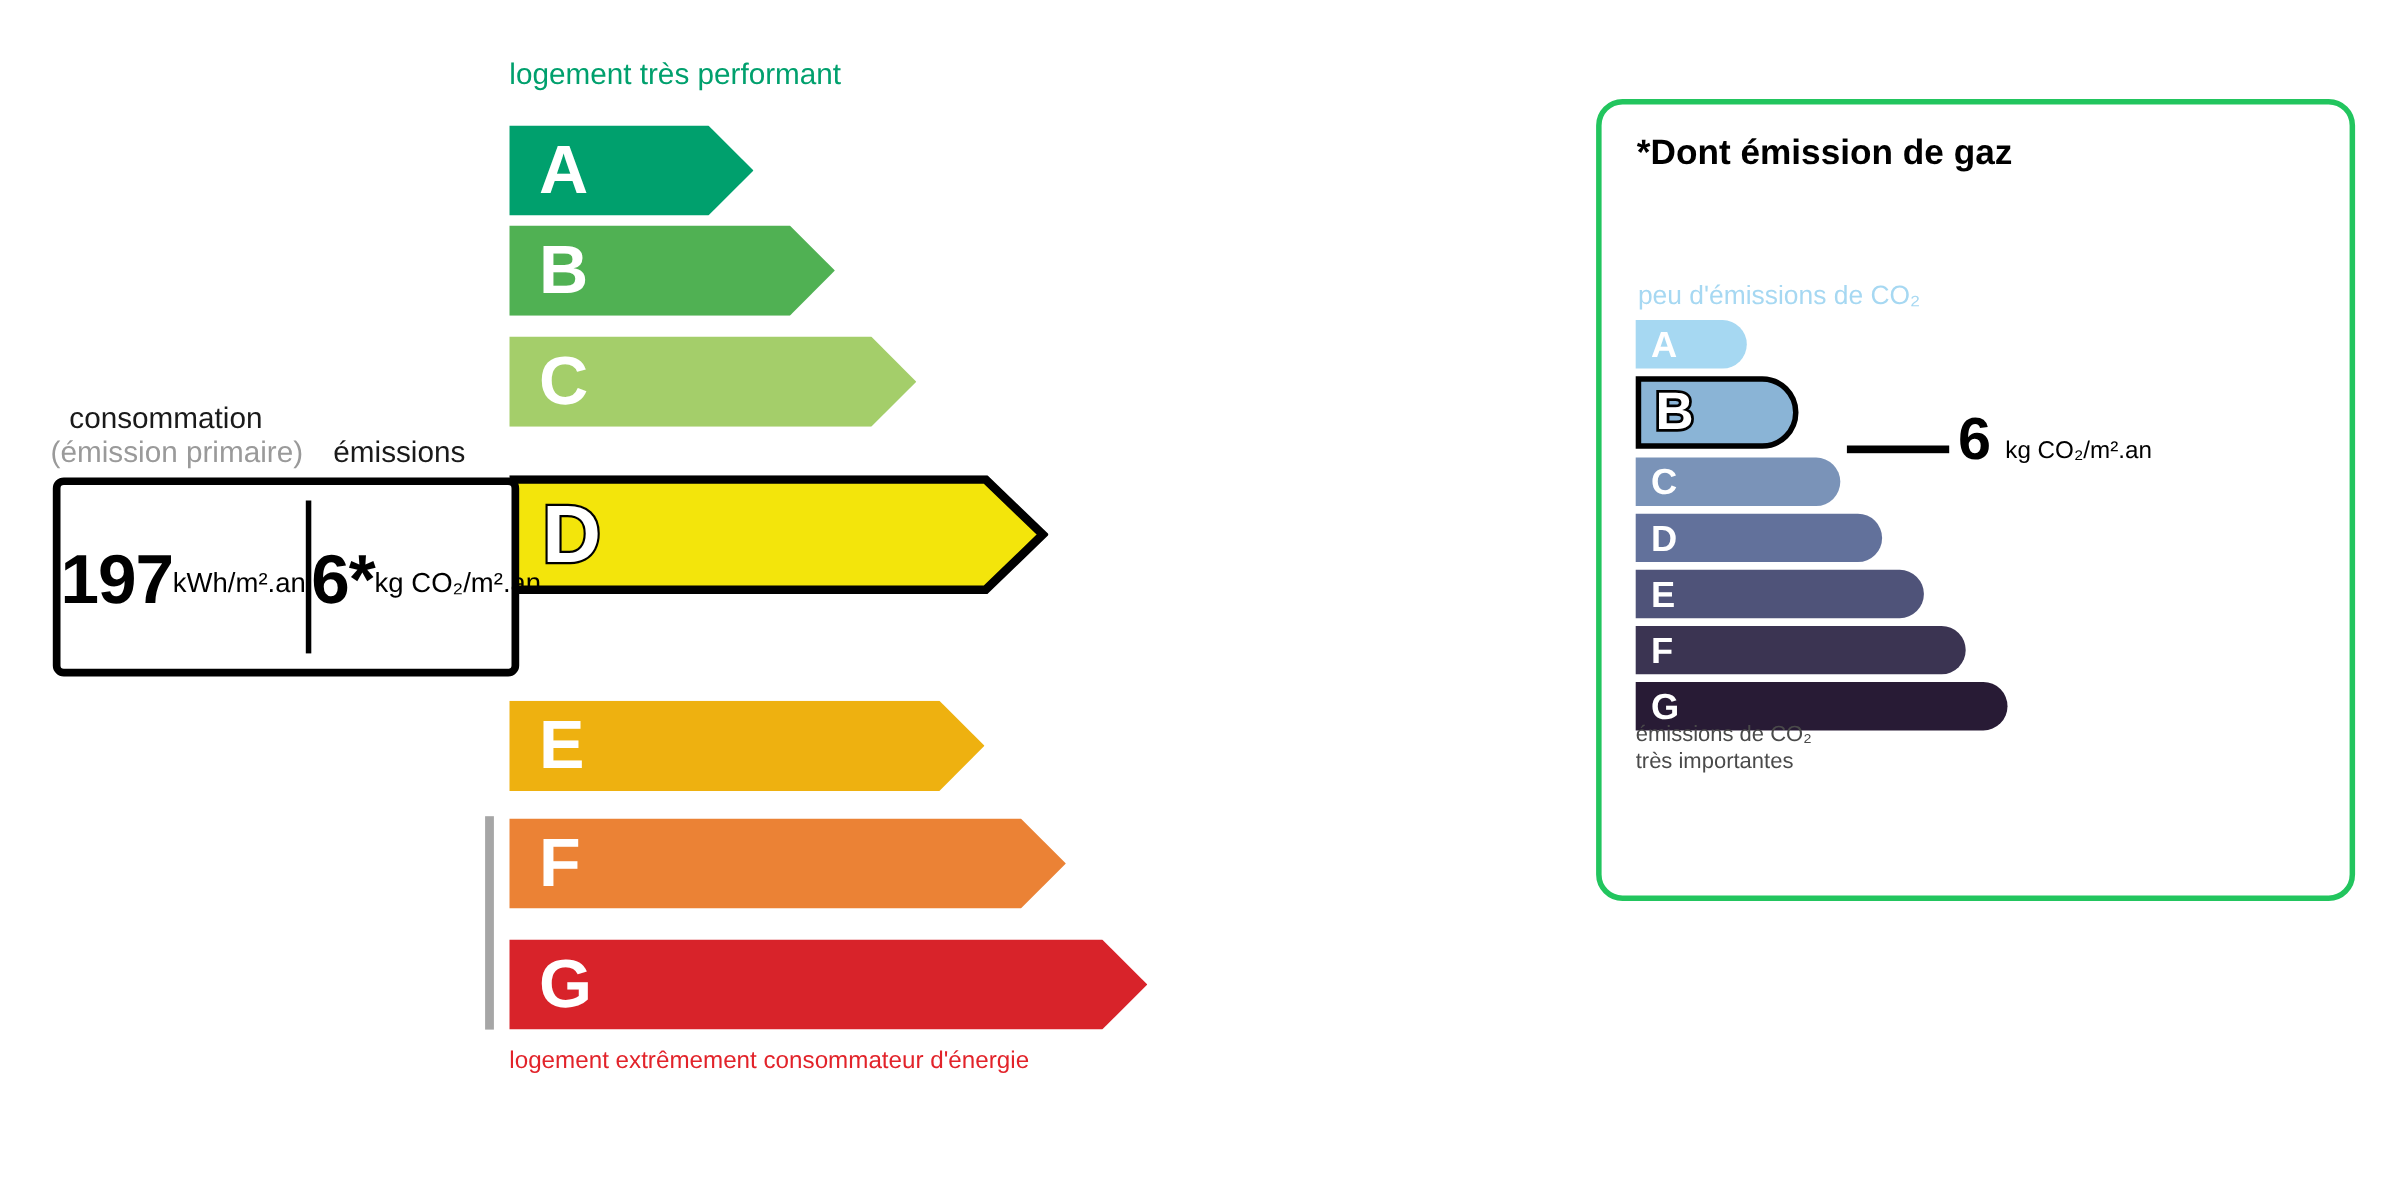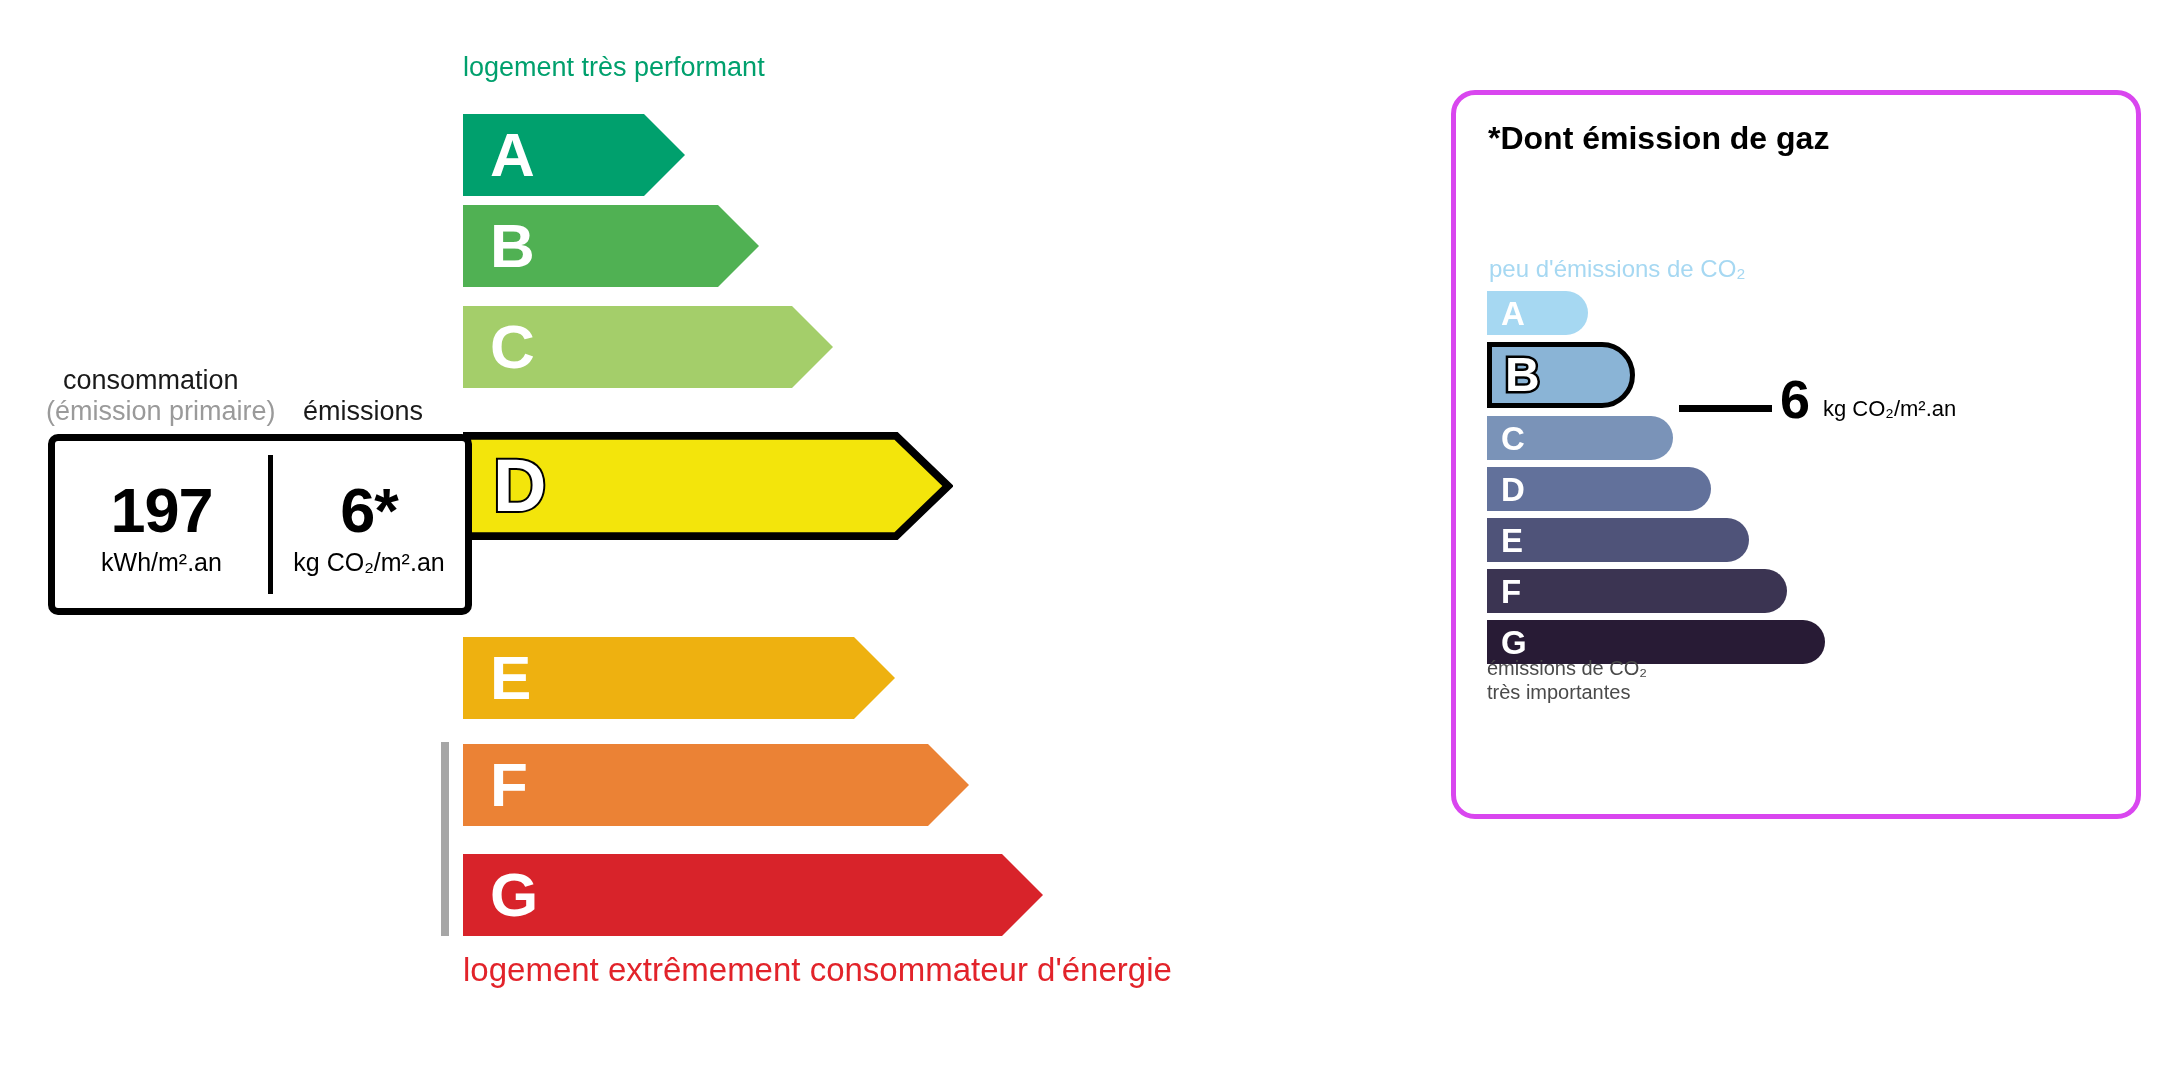--- a/index.html
+++ b/index.html
@@ -26,21 +26,21 @@
   .top-caption {
     position: absolute;
     left: 463px; top: 52px;
     font-size: 27px;
     color: #00a06d;
     white-space: nowrap;
   }
   .bottom-caption {
     position: absolute;
     left: 463px; top: 951px;
-    font-size: 33px;
+    font-size: 22px;
     color: #e2232a;
     white-space: nowrap;
   }
 
   
   .grade-row {
     position: absolute;
     left: 463px;
     height: 82px;
   }
@@ -79,21 +79,21 @@
     height: 181px;
     background: #ffffff;
     border: 7px solid #000000;
     border-radius: 10px;
     z-index: 5;
     display: flex;
   }
   .vb-cell {
     flex: 1 1 0;
     display: flex;
-    flex-direction: column;
+    flex-direction: row;
     align-items: center;
     justify-content: center;
     padding-top: 6px;
   }
   .vb-cell.primary { flex: 0 0 213px; }
   .vb-sep {
     width: 5px;
     background: #000000;
     margin: 14px 0;
     flex: 0 0 5px;
@@ -145,21 +145,21 @@
     width: 8px; height: 194px;
     background: #a6a6a6;
     z-index: 3;
   }
 
   
   #co2-panel {
     position: absolute;
     left: 1451px; top: 90px;
     width: 690px; height: 729px;
-    border: 5px solid #d946ef;
+    border: 5px solid #22c55e;
     border-radius: 24px;
     background: #ffffff;
   }
   .co2-title {
     position: absolute;
     left: 32px; top: 24px;
     font-size: 32px;
     font-weight: bold;
     color: #000000;
     line-height: 1.2;

